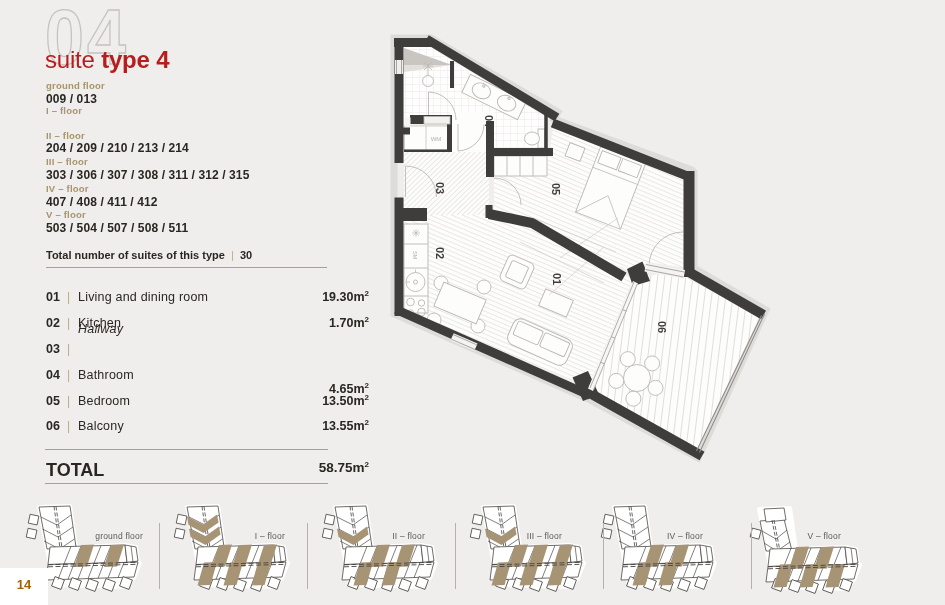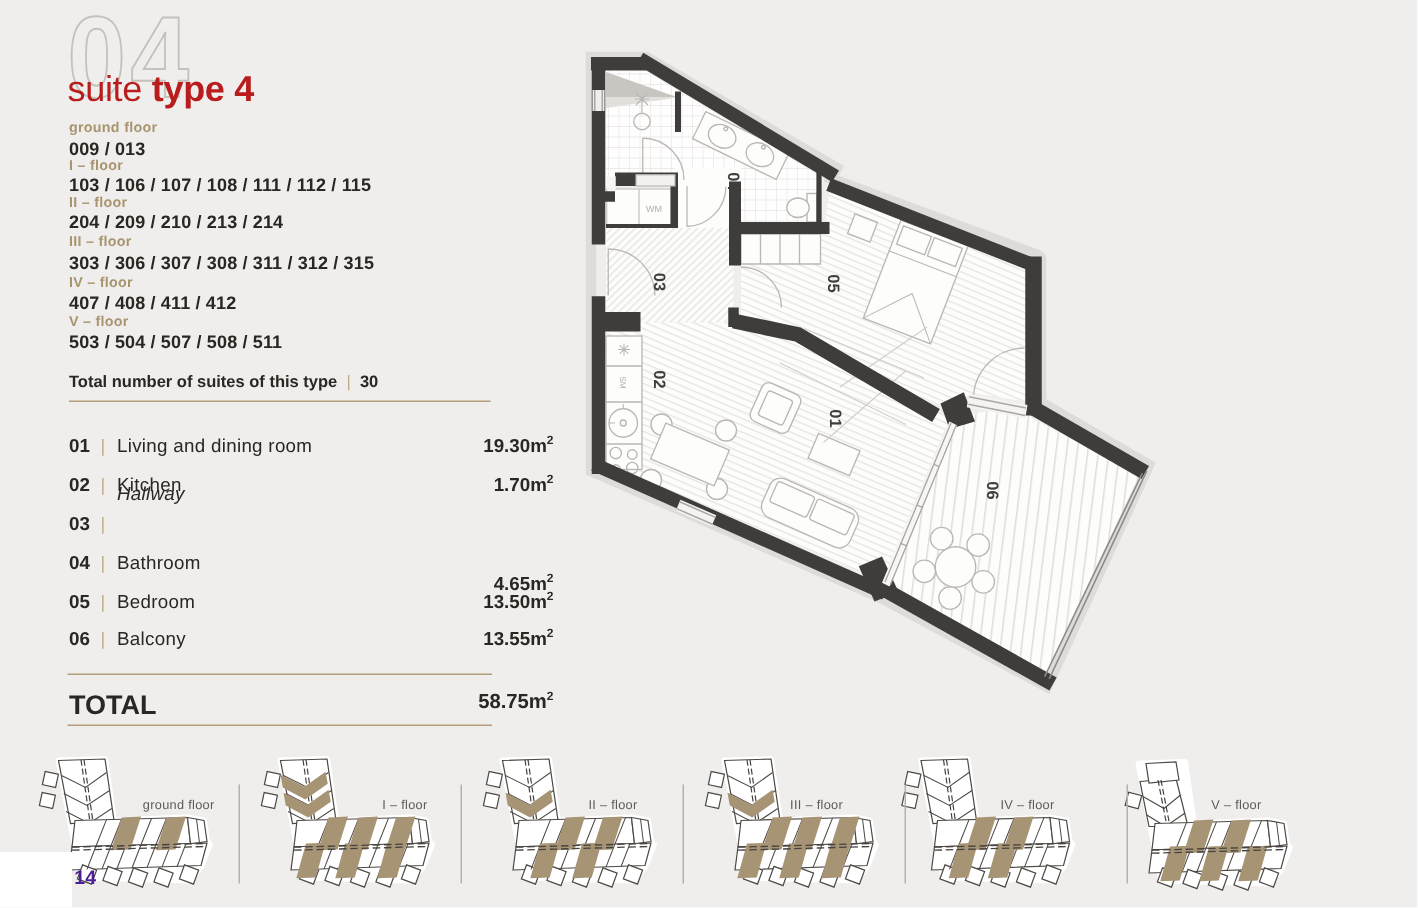--- a/index.html
+++ b/index.html
@@ -21,21 +21,20 @@
 <body>
 <div class="page">
 
   <div class="abs" style="left:45px;top:-6px;font-size:70px;font-weight:bold;letter-spacing:3px;transform:scaleY(1.1);transform-origin:top left;color:transparent;-webkit-text-stroke:1.2px #c5c2be;">04</div>
 
   <div class="abs" style="left:45px;top:46px;font-size:24px;color:#b91c1c;letter-spacing:-0.2px;">suite <b>type 4</b></div>
 
   <div class="fl-label" style="top:80px;">ground floor</div>
   <div class="fl-num" style="top:92px;">009 / 013</div>
   <div class="fl-label" style="top:105px;">I – floor</div>
-  <div class="fl-num" style="top:116px;">103 / 106 / 107 / 108 / 111 / 112 / 115</div>
   <div class="fl-label" style="top:130px;">II – floor</div>
   <div class="fl-num" style="top:141px;">204 / 209 / 210 / 213 / 214</div>
   <div class="fl-label" style="top:156px;">III – floor</div>
   <div class="fl-num" style="top:168px;">303 / 306 / 307 / 308 / 311 / 312 / 315</div>
   <div class="fl-label" style="top:183px;">IV – floor</div>
   <div class="fl-num" style="top:195px;">407 / 408 / 411 / 412</div>
   <div class="fl-label" style="top:209px;">V – floor</div>
   <div class="fl-num" style="top:221px;">503 / 504 / 507 / 508 / 511</div>
 
   <div class="abs" style="left:46px;top:249px;font-size:11px;font-weight:bold;">Total number of suites of this type&nbsp; <span style="color:#c0ab87;font-weight:normal;">|</span>&nbsp; 30</div>
@@ -442,15 +441,15 @@
   <div class="vsep" style="left:603px;"></div>
   <div class="vsep" style="left:751px;"></div>
   <div class="floor-label" style="left:63px;top:531px;">ground floor</div>
   <div class="floor-label" style="left:205px;top:531px;">I – floor</div>
   <div class="floor-label" style="left:345px;top:531px;">II – floor</div>
   <div class="floor-label" style="left:482px;top:531px;">III – floor</div>
   <div class="floor-label" style="left:623px;top:531px;">IV – floor</div>
   <div class="floor-label" style="left:761px;top:531px;">V – floor</div>
 
   <div class="abs" style="left:0;top:568px;width:48px;height:37px;background:#ffffff;"></div>
-  <div class="abs" style="left:16px;top:577px;width:48px;text-align:right;font-size:13px;font-weight:bold;color:#4c1d95;">14</div>
+  <div class="abs" style="left:0;top:577px;width:48px;text-align:center;font-size:13px;font-weight:bold;color:#a16207;">14</div>
 
 </div>
 
 </body></html>

